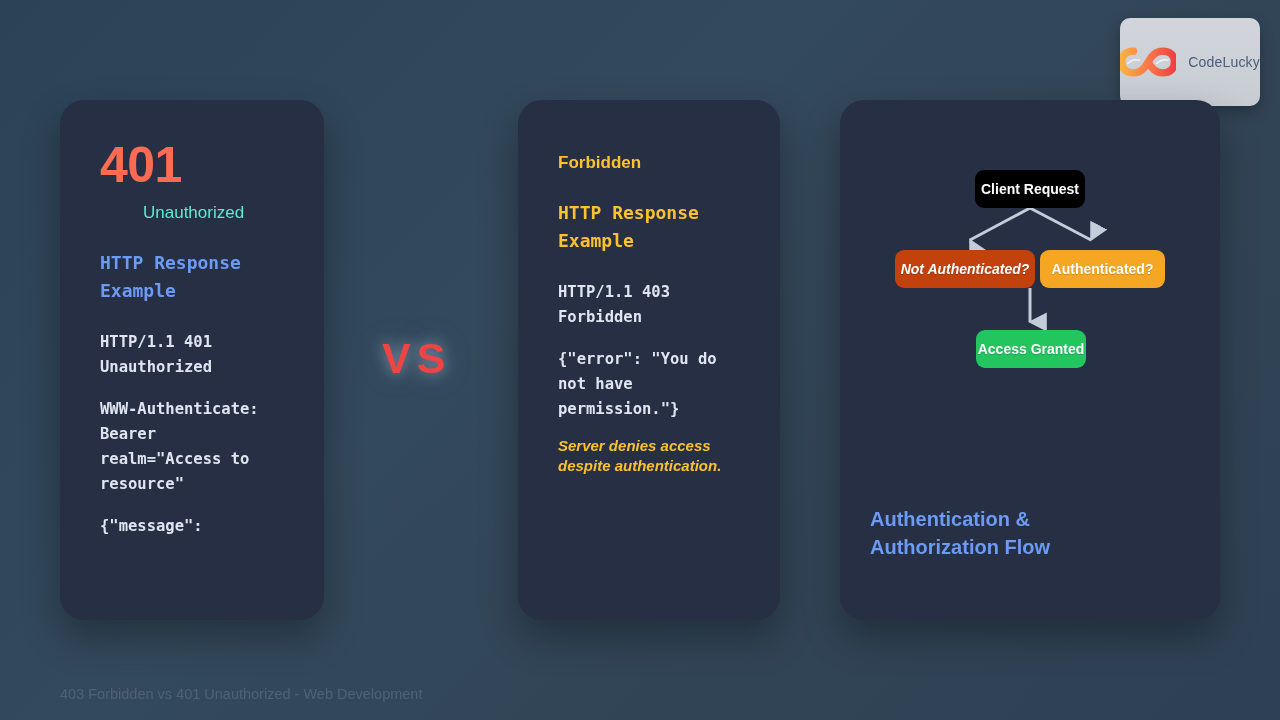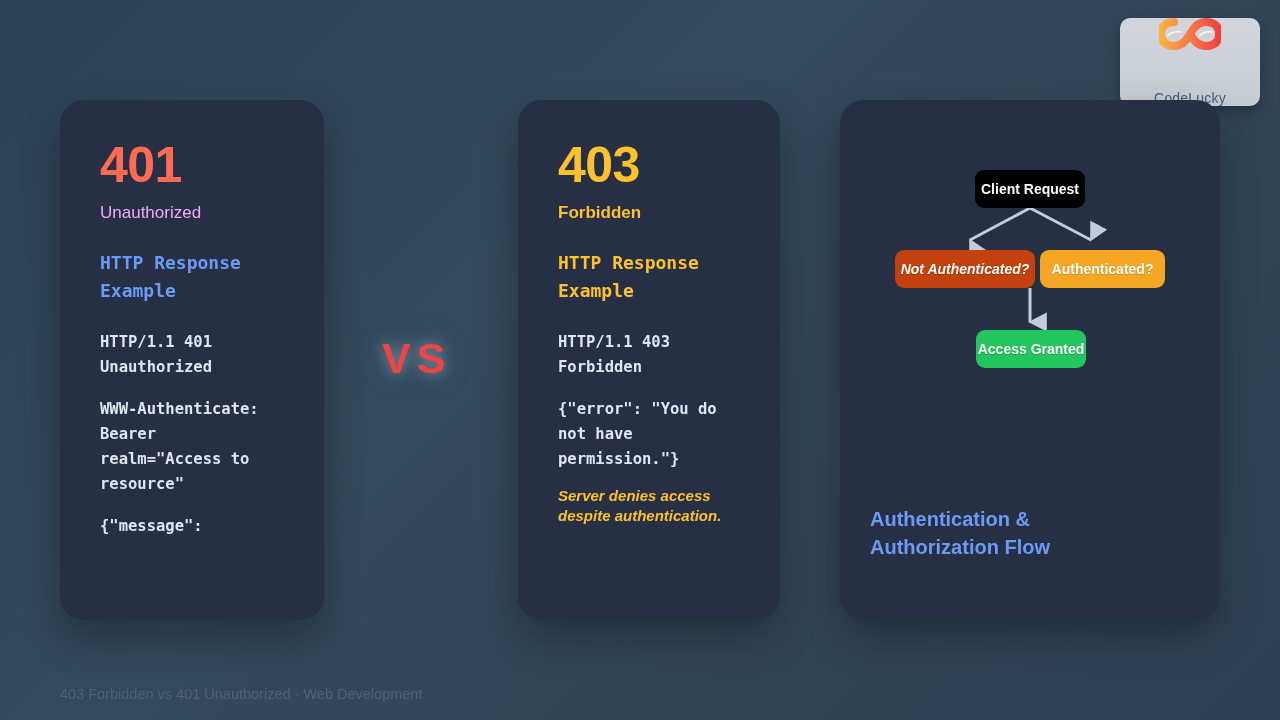--- a/index.html
+++ b/index.html
@@ -13,23 +13,23 @@
     position: relative;
   }
 
   
   #logo-badge {
     position: absolute; left: 1120px; top: 18px;
     width: 140px; height: 88px;
     background: linear-gradient(180deg, #d2d6dc 0%, #c7ccd3 100%);
     border-radius: 10px;
     box-shadow: 0 6px 14px rgba(0,0,0,0.28);
-    display: flex; flex-direction: column;
-    align-items: center; justify-content: space-between;
-    gap: 20px;
+    display: flex; flex-direction: row;
+    align-items: center; justify-content: flex-start;
+    gap: 12px;
   }
   #logo-badge .mark { width: 62px; height: 32px; display:block; }
   #logo-badge .wordmark {
     font-size: 14px; color: #4a5d78; letter-spacing: .2px;
     font-family: "Liberation Sans", sans-serif;
   }
 
   
   .card {
     position: absolute;
@@ -45,21 +45,21 @@
   .card-inner { padding: 40px 40px 0 40px; }
 
   .code-num {
     font-size: 50px; font-weight: bold; line-height: 1;
     letter-spacing: -0.5px;
   }
   .code-num.red    { color: #ff6b52; }
   .code-num.yellow { color: #fcc22d; }
 
   .code-phrase { margin-top: 14px; font-size: 17px; line-height: 1.1; }
-  .code-phrase.plain { color: #f0abfc; font-weight: normal; }
+  .code-phrase.plain { color: #5eead4; font-weight: normal; margin-left: 43px; }
   .code-phrase.bold  { color: #fcc32e; font-weight: bold; }
 
   .card-heading {
     margin-top: 26px;
     font-family: "DejaVu Sans Mono", monospace;
     font-size: 18px; font-weight: bold; line-height: 1.58;
   }
   .card-heading.blue   { color: #6c9bf5; }
   .card-heading.yellow { color: #fcc22d; }
 
@@ -143,21 +143,20 @@
     <div class="code-block">HTTP/1.1 401 Unauthorized</div>
     <div class="code-block">WWW-Authenticate: Bearer realm="Access to resource"</div>
     <div class="code-block">{"message":</div>
   </div>
 </div>
 
 <div id="vs-label">VS</div>
 
 <div class="card" id="card-403">
   <div class="card-inner">
-    <div class="code-num yellow">403</div>
     <div class="code-phrase bold">Forbidden</div>
     <div class="card-heading yellow">HTTP Response Example</div>
     <div class="code-block">HTTP/1.1 403 Forbidden</div>
     <div class="code-block">{"error": "You do not have permission."}</div>
     <div class="note">Server denies access despite authentication.</div>
   </div>
 </div>
 
 <div class="card" id="card-flow">
 

